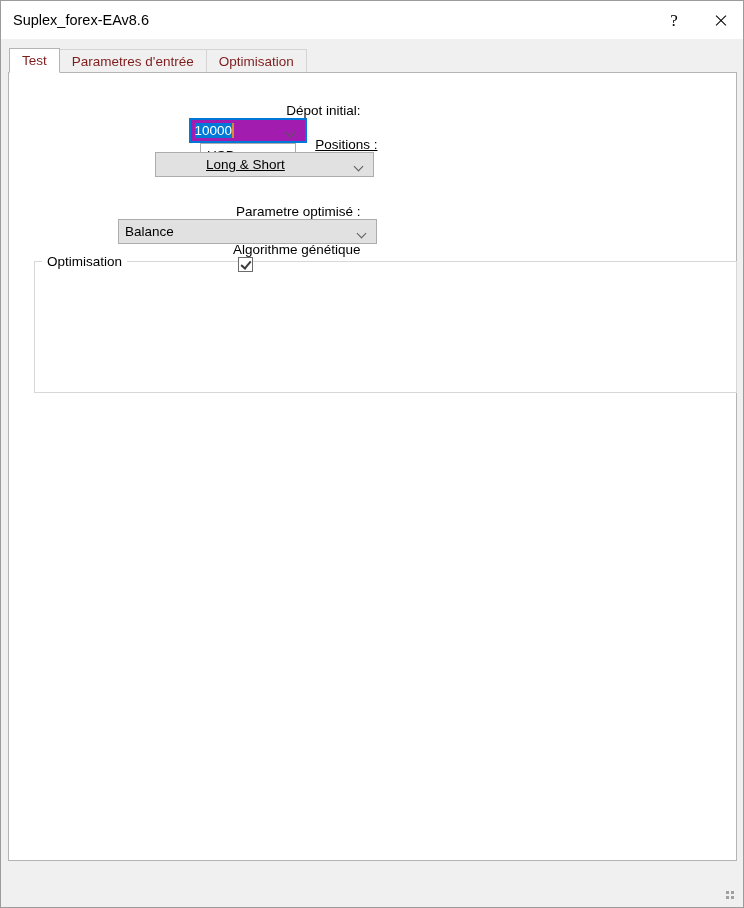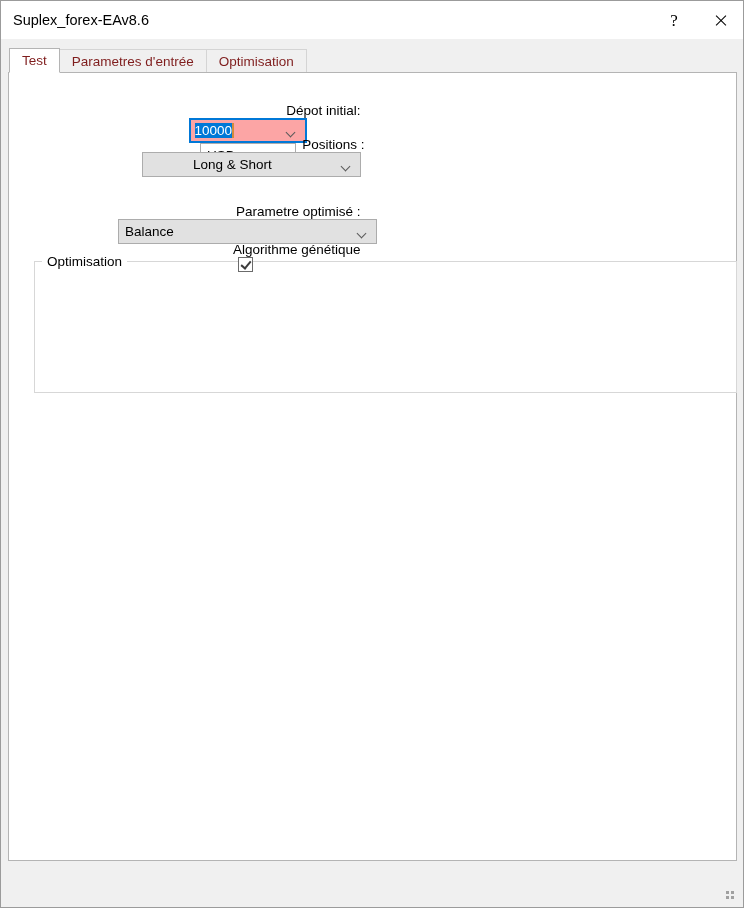--- a/index.html
+++ b/index.html
@@ -194,21 +194,21 @@
     border-bottom: 1px solid #5a5a5a;
     transform: rotate(45deg);
     transform-origin: center;
   }
   .combo.white {
     background: #ffffff;
   }
 
   
   .combo.focused {
-    background: #fca5a5;
+    background: #a21caf;
     border: 2px solid #0078d7;
   }
   .combo.focused .combo-text { padding-left: 4px; }
   .sel-text {
     background: #0078d7;
     color: #ffffff;
   }
   .caret {
     display: inline-block;
     width: 2px;
@@ -325,21 +325,21 @@
       <div class="combo focused" style="width:118px; margin-left:10px;">
         <span class="combo-text"><span class="sel-text">10000</span><span class="caret"></span></span>
         <span class="arrow"></span>
       </div>
       <div class="combo white" style="width:96px; margin-left:11px;">
         <span class="combo-text">USD</span>
         <span class="arrow"></span>
       </div>
     </div>
 
-    <div class="form-row" style="left:4px; top:64px; width:467px;">
+    <div class="form-row" style="left:17px; top:64px; width:467px;text-decoration:underline;">
       <div class="field-label" style="width:236px;">Positions :</div>
       <div class="combo" style="width:219px; margin-left:10px;padding-left:44px;">
         <span class="combo-text">Long &amp; Short</span>
         <span class="arrow"></span>
       </div>
     </div>
 
     <div class="groupbox"></div>
     <div class="groupbox-label">Optimisation</div>
 

